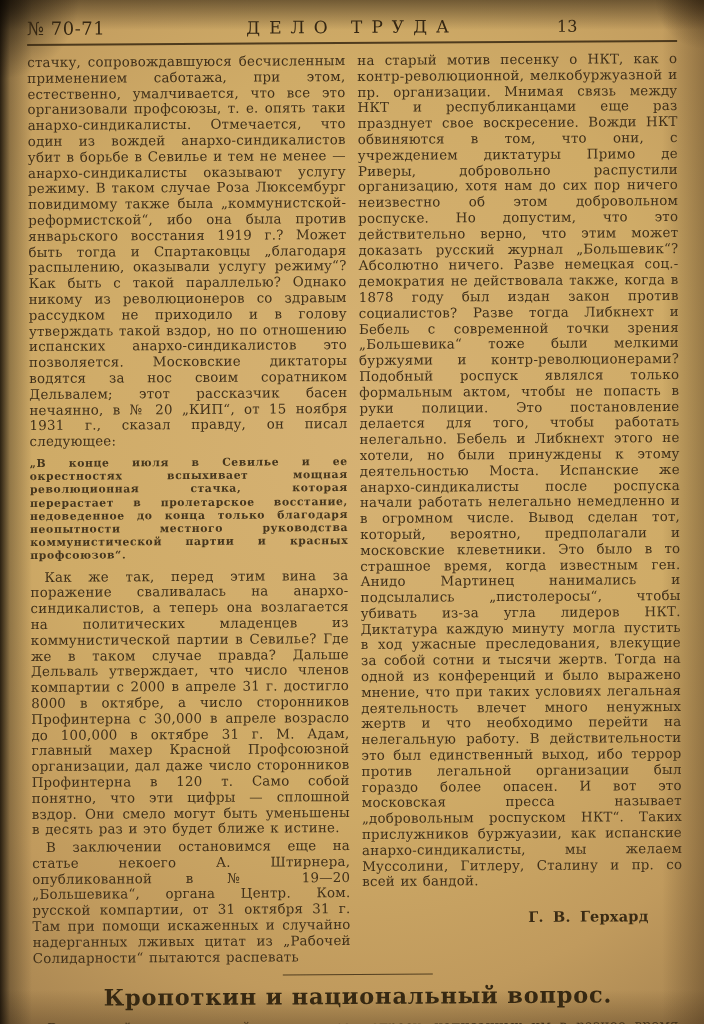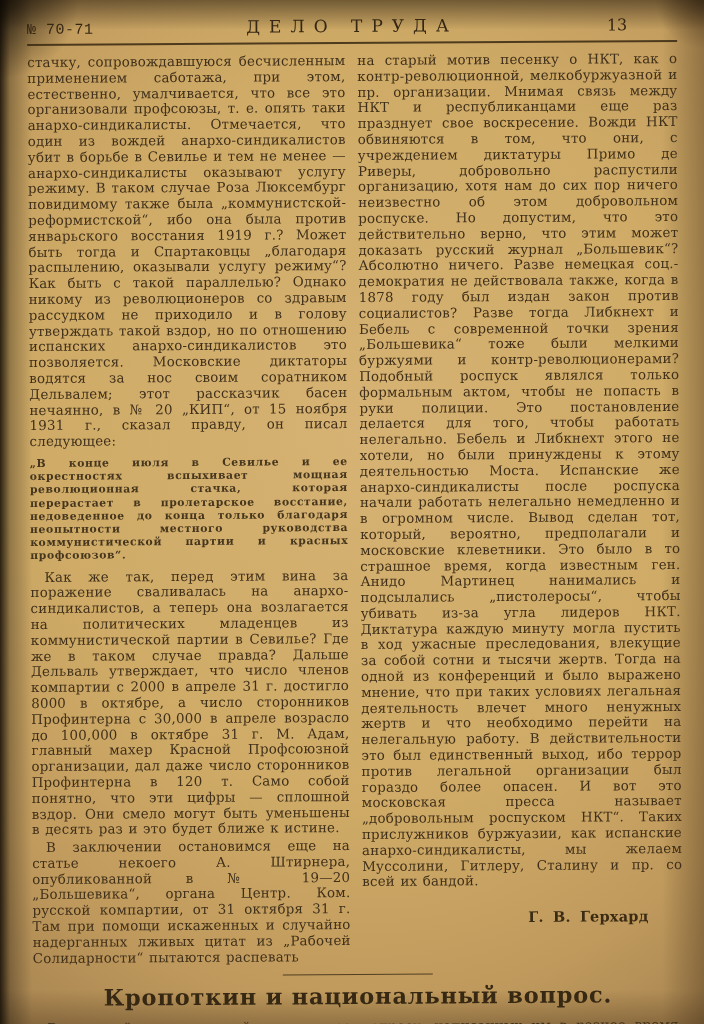--- a/index.html
+++ b/index.html
@@ -24,23 +24,23 @@
     position:absolute;left:0;top:0;width:704px;height:1024px;
     padding:16px 24px 0 30px;box-sizing:border-box;
     transform:rotate(-0.35deg);
   }
   
   .hdr{
     display:flex;align-items:baseline;
     border-bottom:2px solid rgba(55,40,18,0.85);
     padding-bottom:5px;margin-bottom:9px;color:#352713;
   }
-  .hdr .issue{font-size:15px;width:120px;letter-spacing:0.5px;font-family:Liberation Mono, monospace;}
+  .hdr .issue{font-size:18px;width:120px;letter-spacing:0.5px;}
   .hdr .title{flex:1;text-align:center;font-size:17px;letter-spacing:9px;font-weight:normal;margin:0;}
-  .hdr .pageno{width:120px;text-align:center;font-size:16px;}
+  .hdr .pageno{width:120px;text-align:left;font-size:16px;}
   
   .columns{display:flex;gap:12px;text-align:justify;}
   .col-l{width:318px;}
   .col-r{width:320px;flex:1;}
   p{margin:0;font-size:13.4px;line-height:15.8px;letter-spacing:0.2px;word-spacing:1px;}
   p.ind{text-indent:14px;}
   p.gap{margin-top:2px;}
   .quote{
     font-size:10.8px;line-height:13.2px;margin:7px 0 7px 0;
     letter-spacing:0.6px;word-spacing:2px;font-weight:bold;color:#46361d;

